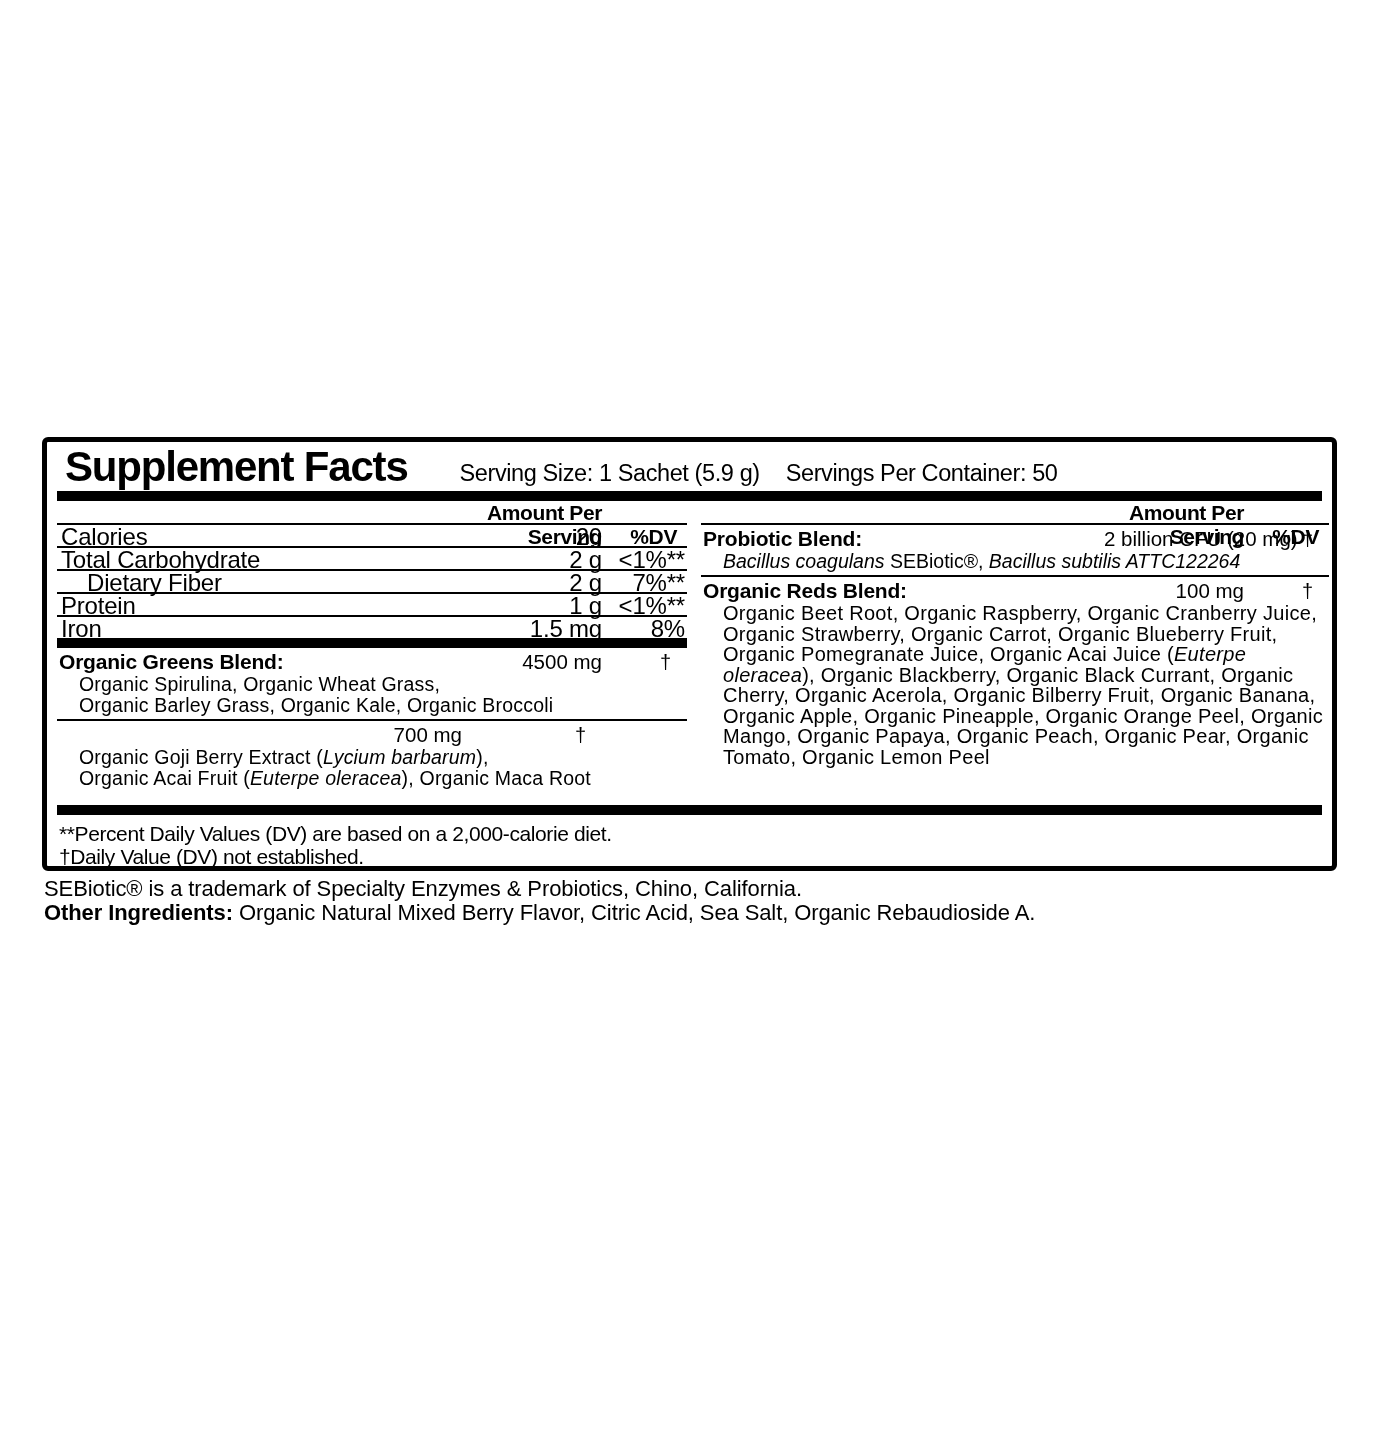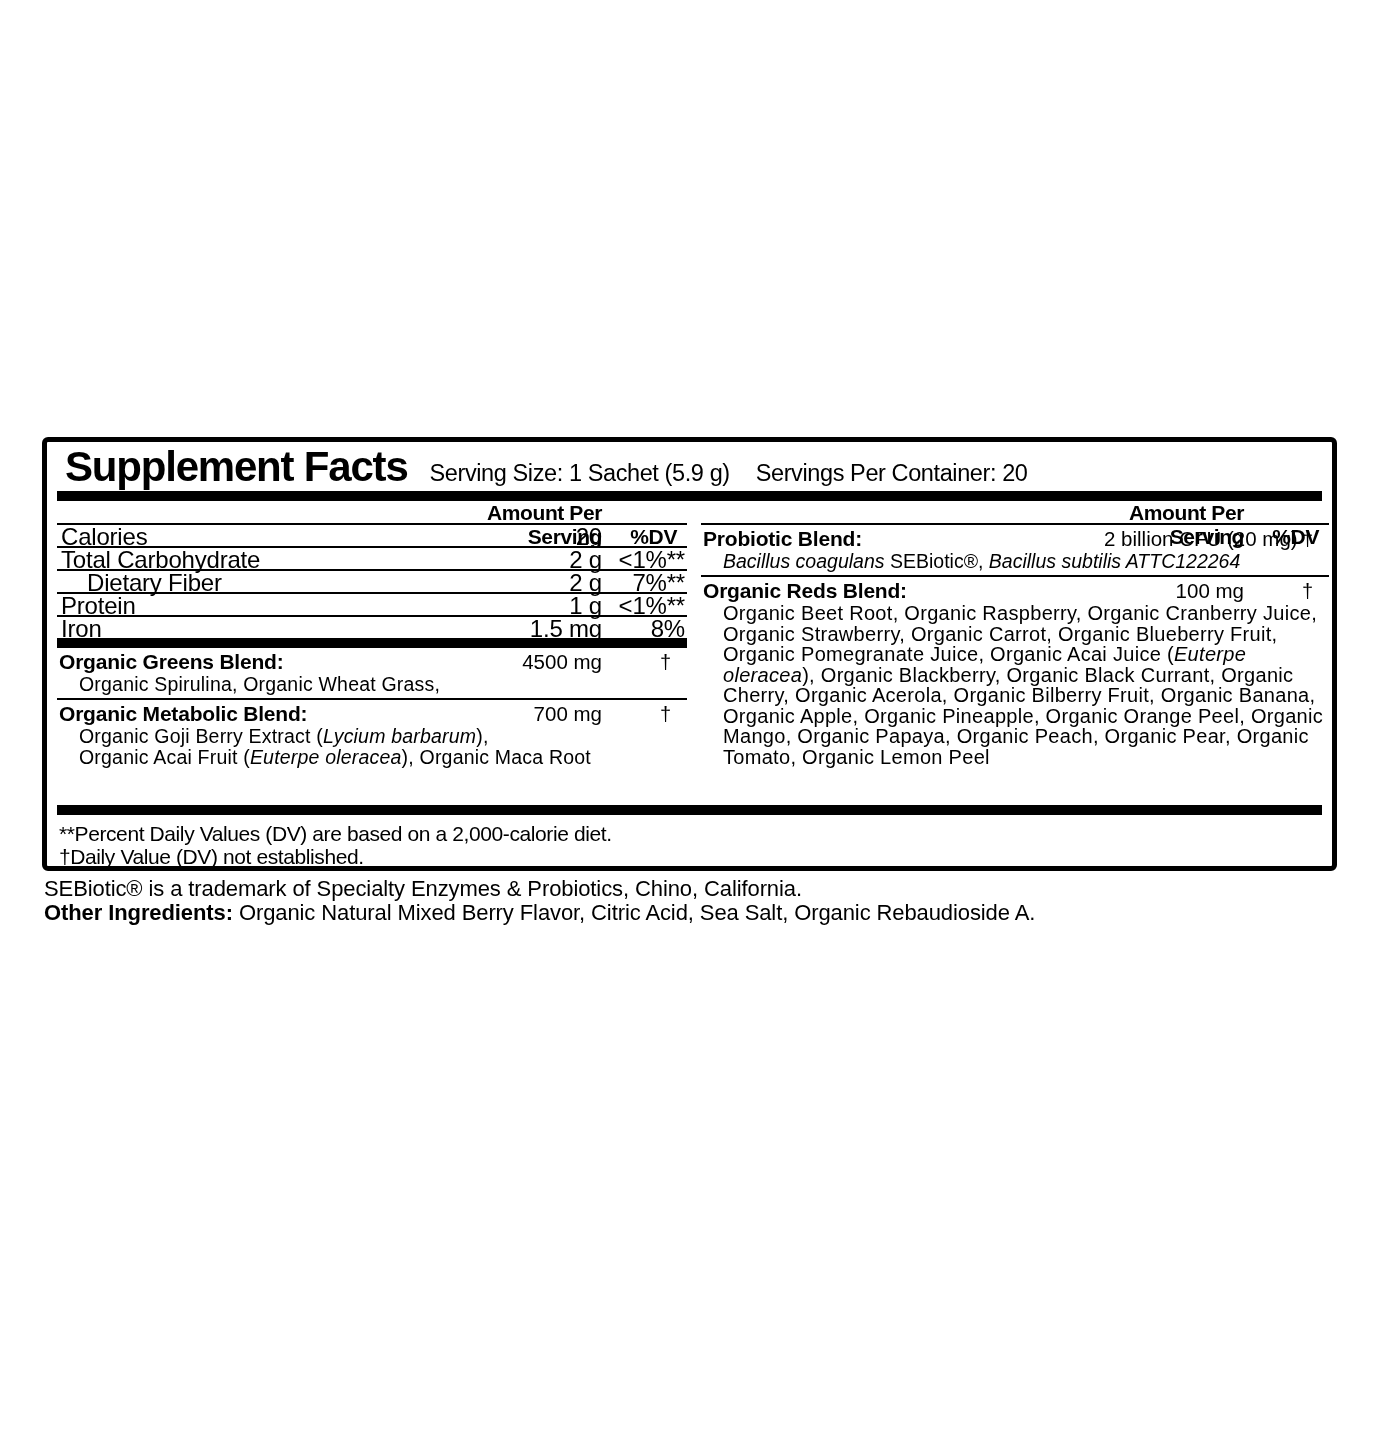--- a/index.html
+++ b/index.html
@@ -26,20 +26,21 @@
     border-radius: 6px;
     background: #fff;
     padding: 0 10px;
   }
   
   .header-row {
     display: flex;
     align-items: baseline;
     height: 48px;
     padding-top: 2px;
+    gap: 30px;
   }
   .panel-title {
     font-size: 42px;
     font-weight: 700;
     letter-spacing: -1.2px;
     line-height: 46px;
     margin-left: 8px;
     white-space: nowrap;
   }
   .serving-info {
@@ -146,21 +147,21 @@
 <body>
 
 <div class="canvas">
 
   <div class="facts-box">
 
     <div class="header-row">
       <div class="panel-title">Supplement Facts</div>
       <div class="serving-info">
         <span>Serving Size: 1 Sachet (5.9 g)</span>
-        <span>Servings Per Container: 20</span>
+        <span>Servings Per Container: 50</span>
       </div>
     </div>
 
     <div class="t-bar bar-top"></div>
 
     <div class="columns">
 
       <div class="col col-left">
 
         <div class="col-header">
@@ -197,26 +198,26 @@
 
         <div class="m-bar"></div>
 
         <div class="blend-head">
           <span class="bname">Organic Greens Blend:</span>
           <span class="bamt">4500 mg</span>
           <span class="bdv">†</span>
         </div>
         <div class="blend-sub pad-after">
           <div class="subline">Organic Spirulina, Organic Wheat Grass,</div>
+          <div class="subline">Organic Barley Grass, Organic Kale, Organic Broccoli</div>
         </div>
 
         <div class="rule"></div>
 
         <div class="blend-head">
-          <span class="bname">Organic Metabolic Blend:</span>
           <span class="bamt">700 mg</span>
           <span class="bdv">†</span>
         </div>
         <div class="blend-sub">
           <div class="subline"><span>Organic Goji Berry Extract (</span><span class="ital">Lycium barbarum</span><span>),</span></div>
           <div class="subline"><span>Organic Acai Fruit (</span><span class="ital">Euterpe oleracea</span><span>), Organic Maca Root</span></div>
         </div>
       </div>
 
       <div class="col col-right">

